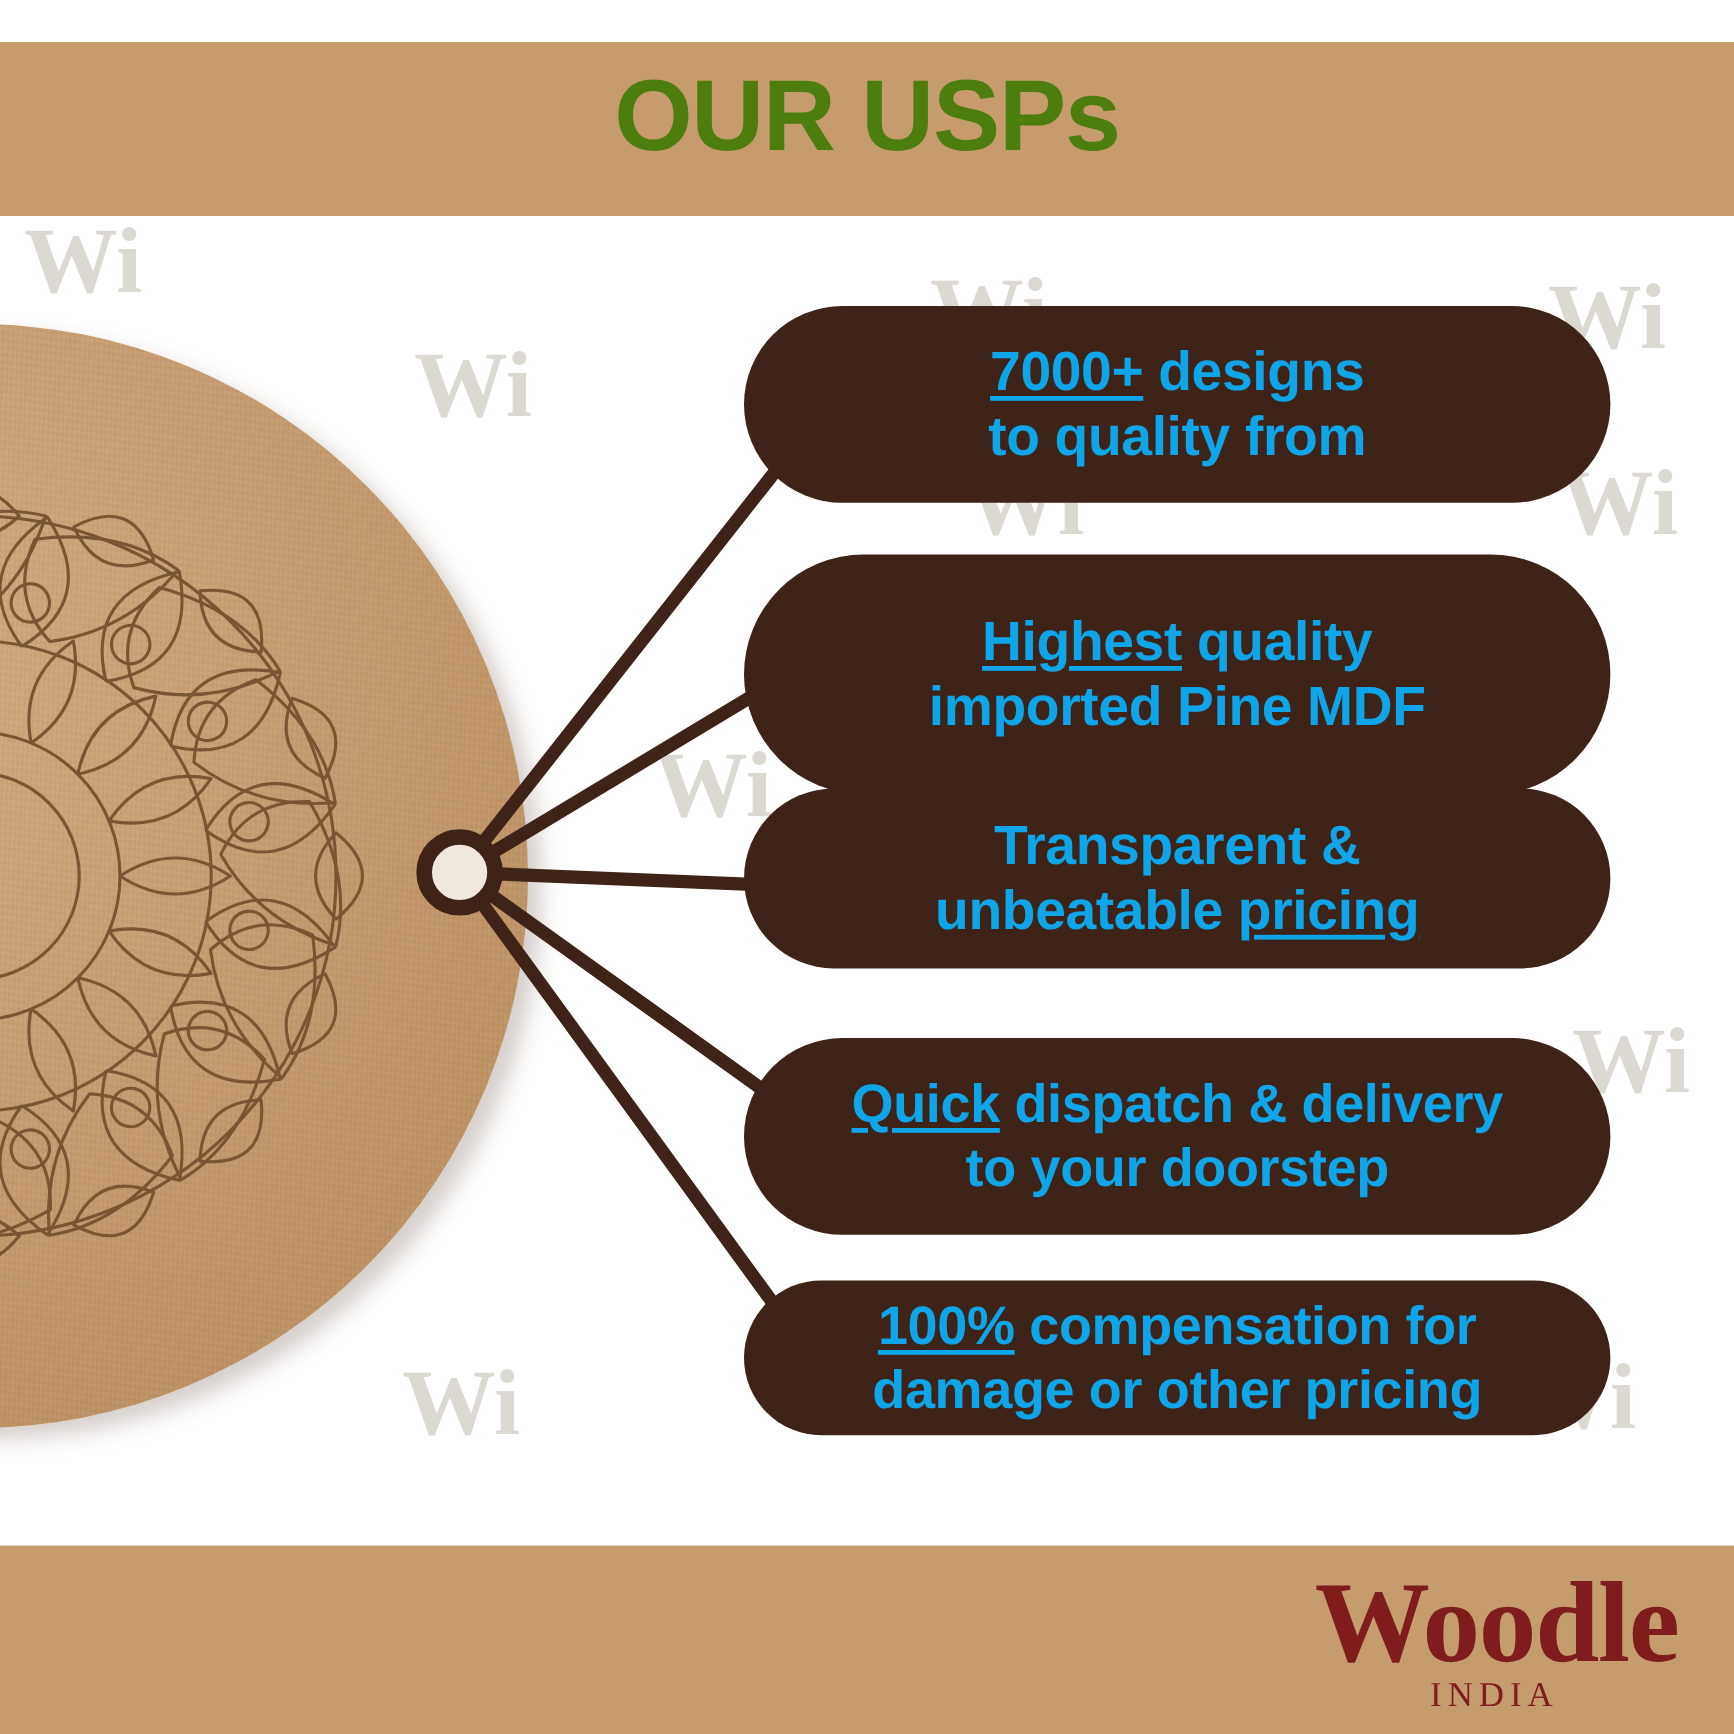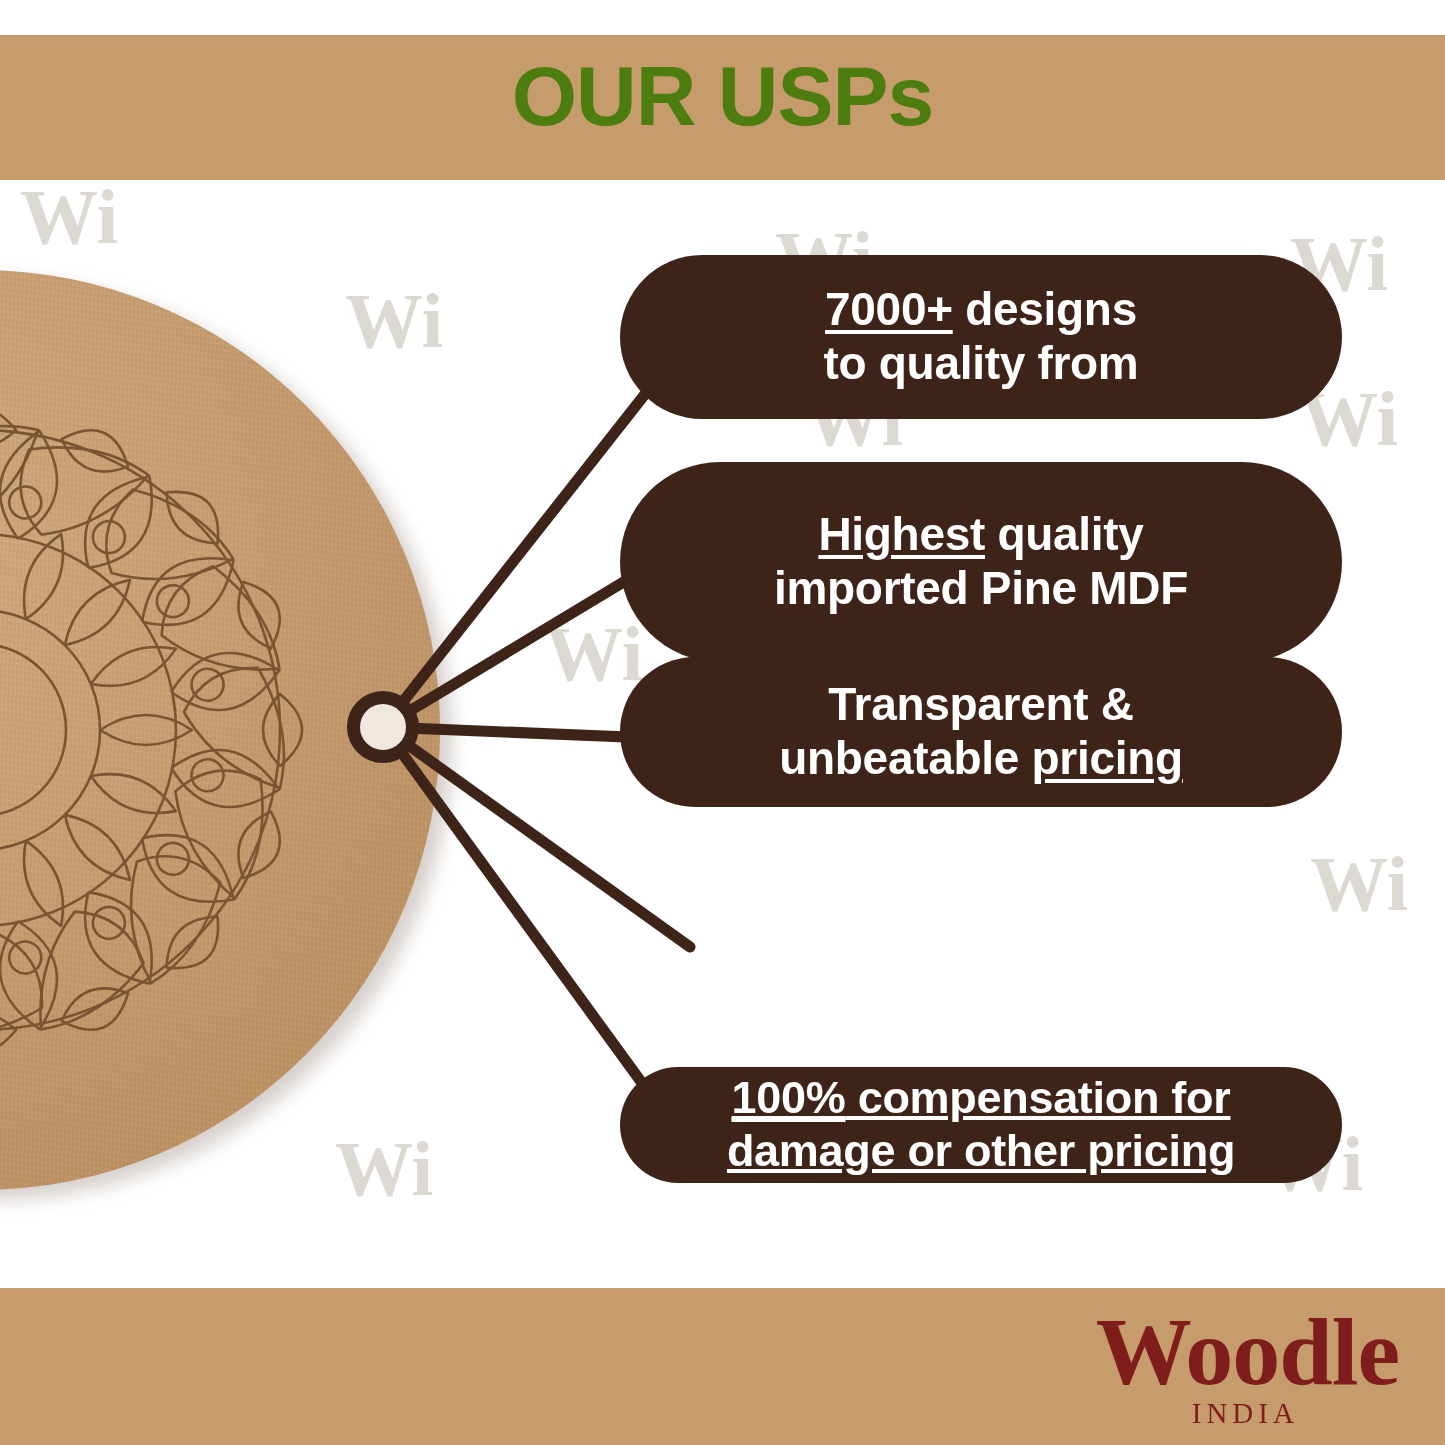--- a/index.html
+++ b/index.html
@@ -128,40 +128,40 @@
 
   
   .pill {
     position: absolute;
     z-index: 4;
     left: 620px;
     width: 722px;
     box-sizing: border-box;
     background: #3e2418;
     border-radius: 999px;
-    color: #ffffff;
+    color: #0ea5e9;
     display: flex;
     flex-direction: column;
     align-items: center;
     justify-content: center;
     text-align: center;
     font-weight: 700;
     font-size: 46px;
     line-height: 1.17;
     padding: 0 34px;
     letter-spacing: -.3px;
   }
   .pill .ln { display: block; white-space: nowrap; }
   .pill u { text-decoration: underline; text-underline-offset: 5px; text-decoration-thickness: 4px; }
 
   #pill-0 { top: 255px;  height: 164px; }
   #pill-1 { top: 462px;  height: 200px; }
   #pill-2 { top: 657px;  height: 150px; }
   #pill-3 { top: 865px;  height: 164px; font-size: 45px; }
-  #pill-4 { top: 1067px; height: 116px; font-size: 45px; text-decoration: underline; }
+  #pill-4 { top: 1067px; height: 129px; font-size: 45px; }
 
   
   .brand {
     position: absolute;
     z-index: 7;
     right: 46px;
     top: 1305px;
     text-align: center;
     color: #7f1d1d;
   }
@@ -456,20 +456,24 @@
   <div class="pill" id="pill-1">
     <span class="ln"><u>Highest</u><span> quality</span></span>
     <span class="ln">imported Pine MDF</span>
   </div>
 
   <div class="pill" id="pill-2">
     <span class="ln">Transparent &amp;</span>
     <span class="ln"><span>unbeatable </span><u>pricing</u></span>
   </div>
 
+  <div class="pill" id="pill-3">
+    <span class="ln"><u>Quick</u><span> dispatch &amp; delivery</span></span>
+    <span class="ln">to your doorstep</span>
+  </div>
 
   <div class="pill" id="pill-4">
     <span class="ln"><u>100%</u><span> compensation for</span></span>
     <span class="ln">damage or other pricing</span>
   </div>
 
   <div class="band band-top"></div>
   <div class="page-title">OUR USPs</div>
 
   <div class="band band-bottom"></div>

